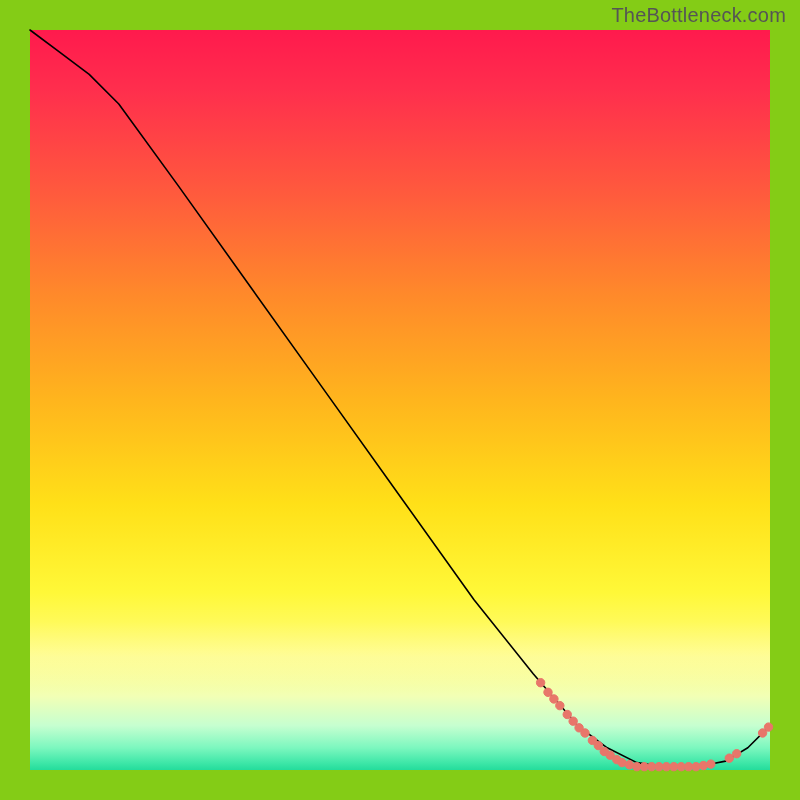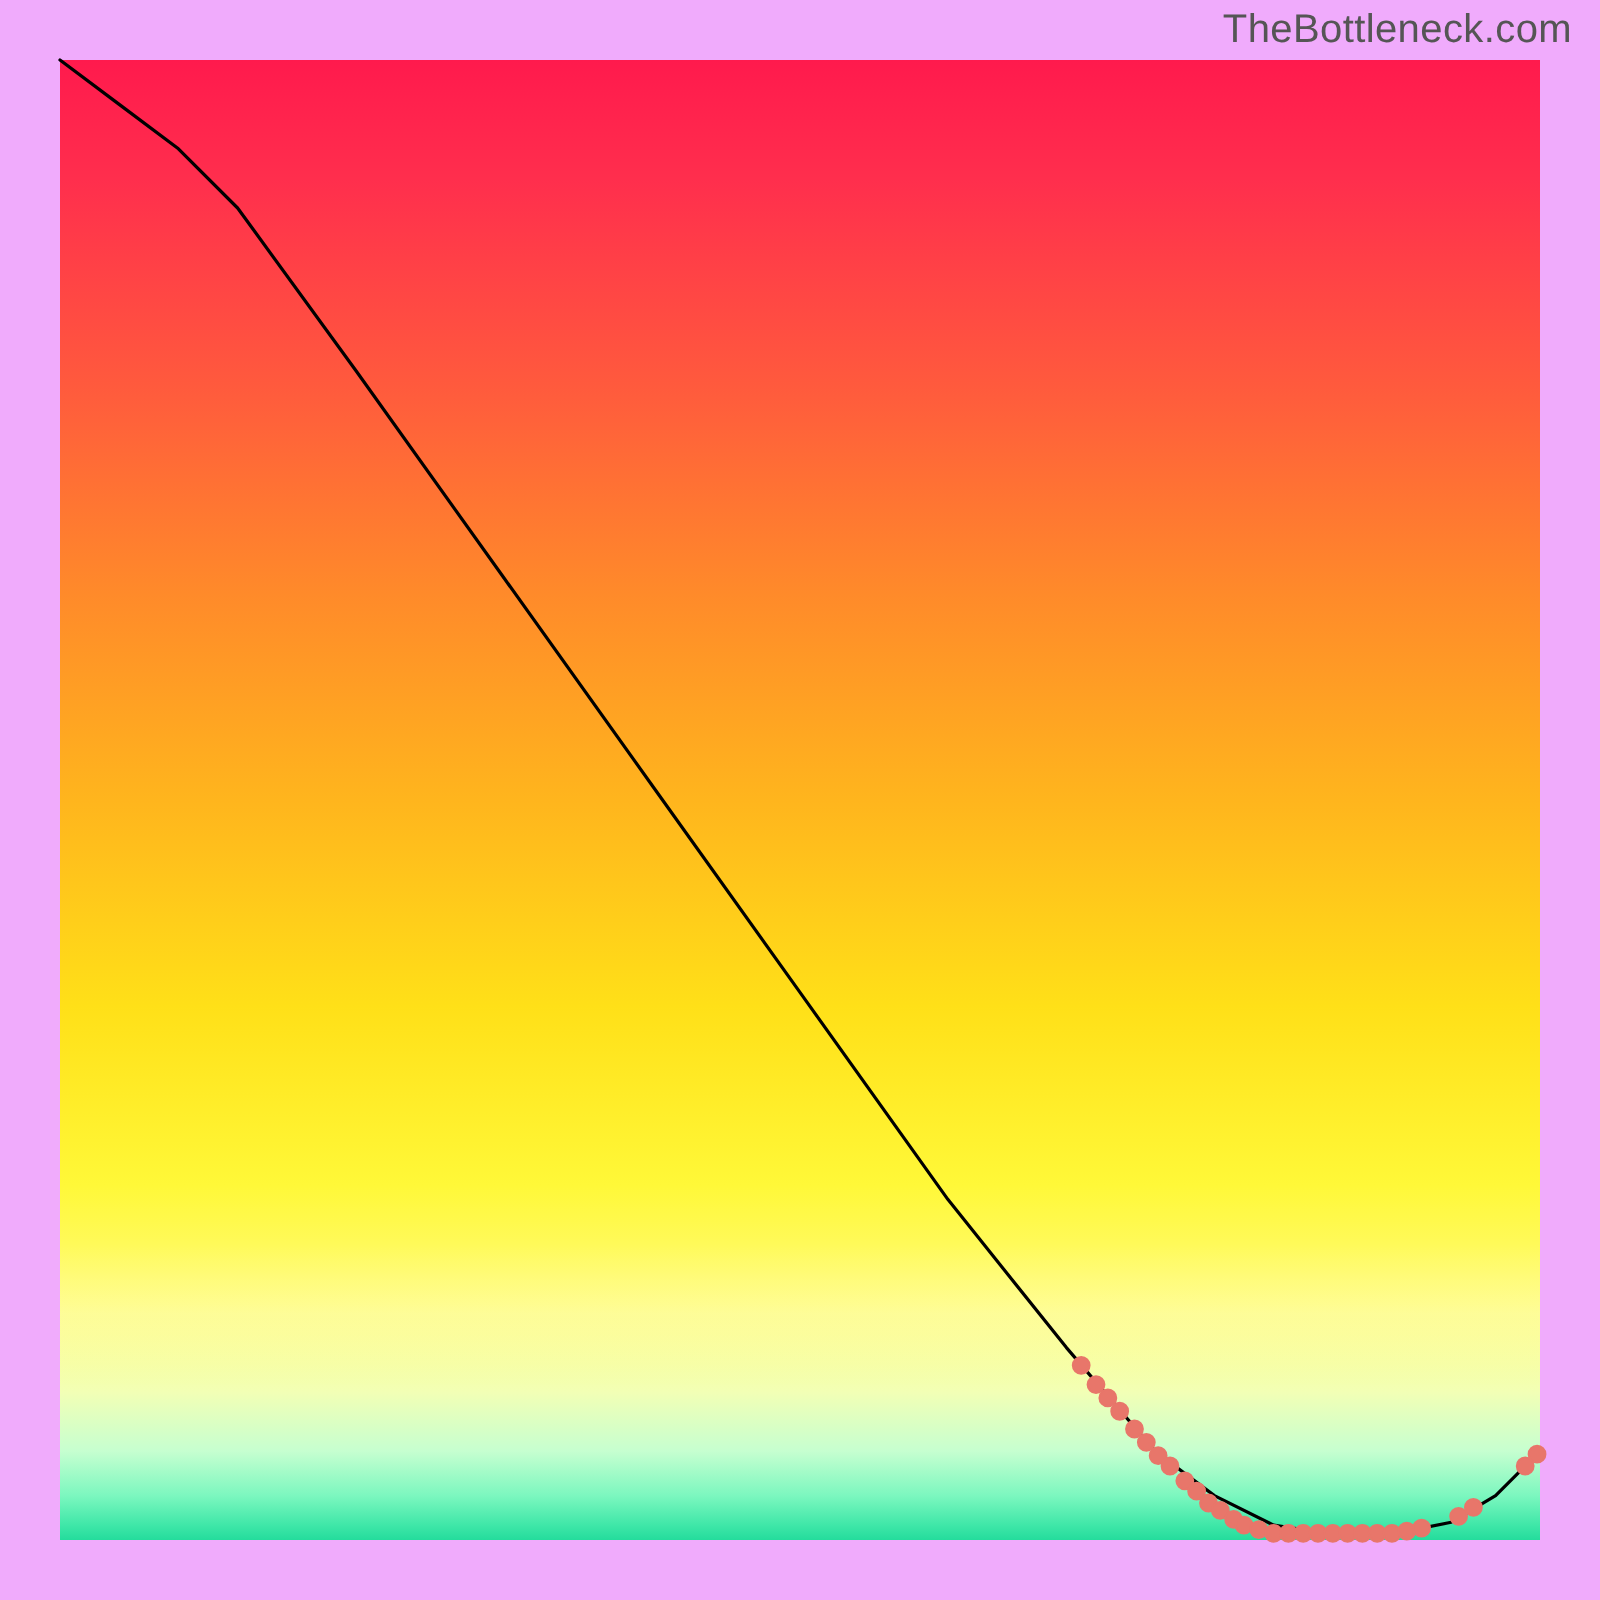--- a/index.html
+++ b/index.html
@@ -8,21 +8,21 @@
     width: 800px;
     height: 800px;
     background: #000;
     overflow: hidden;
     font-family: Arial, Helvetica, sans-serif;
   }
   .stage {
     position: relative;
     width: 800px;
     height: 800px;
-    background: #f0abfc;
+    background: #84cc16;
   }
   .watermark {
     position: absolute;
     top: 4px;
     right: 14px;
     color: #555;
     font-size: 20px;
     font-weight: 500;
     letter-spacing: 0.2px;
     z-index: 5;

